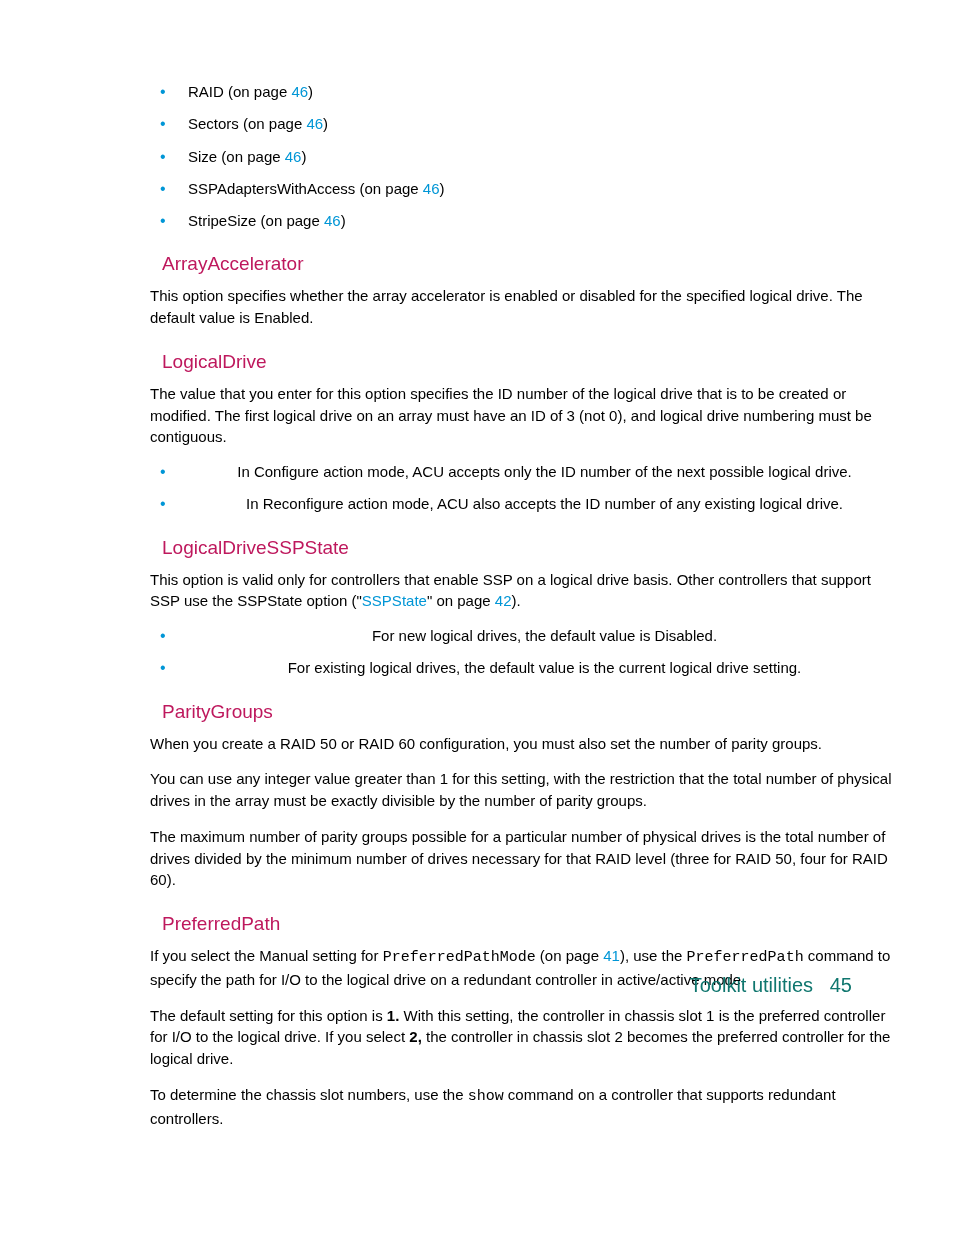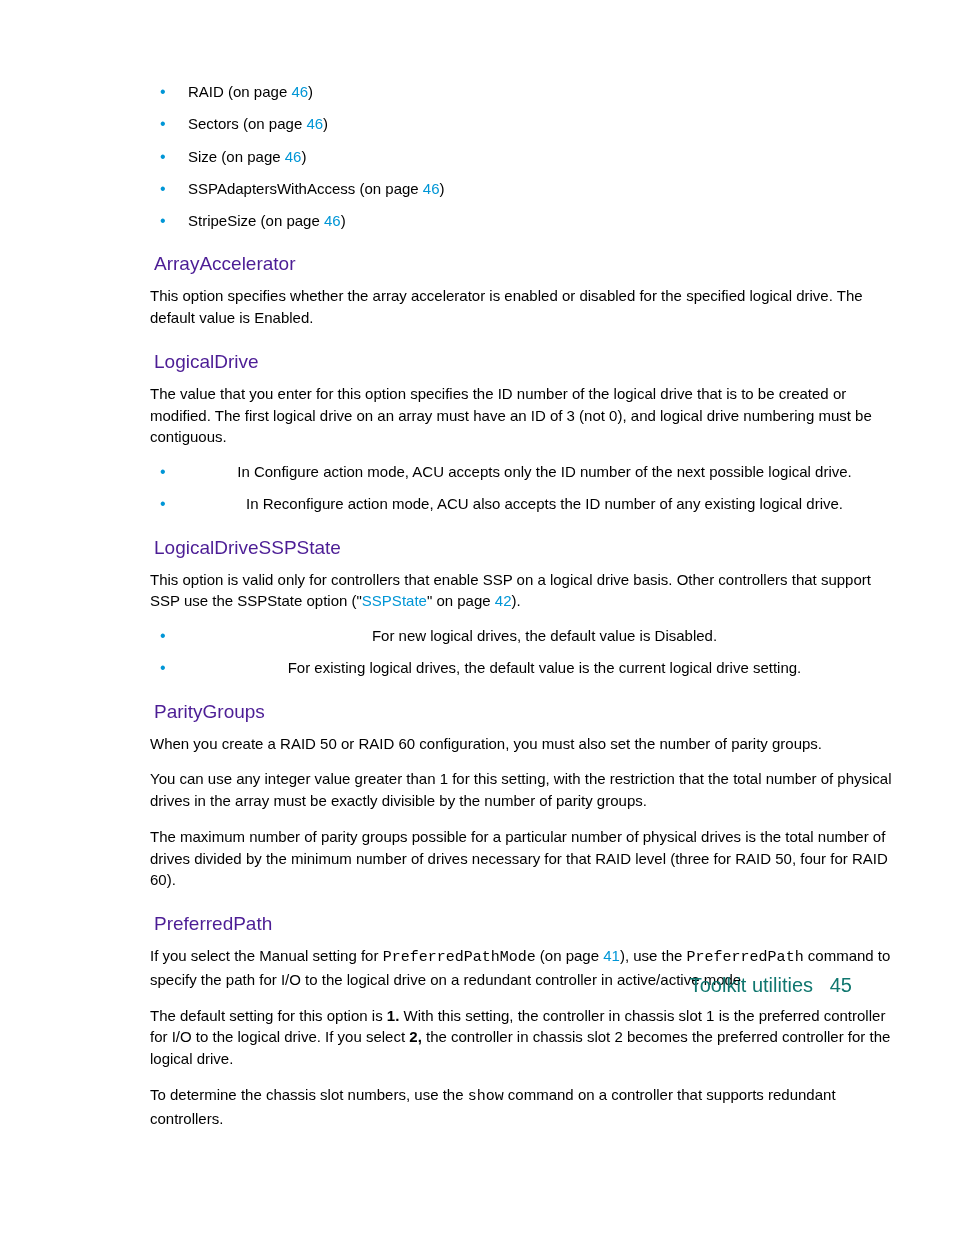--- a/index.html
+++ b/index.html
@@ -42,24 +42,24 @@
     font-size: 16px;
     line-height: 1.2;
   }
   ul.sub-list {
     list-style: none;
     margin: 0 0 16px 0;
     padding: 0;
     text-align: center;
   }
   h3.section {
-    color: #4c1d95;
+    color: #be185d;
     font-weight: 400;
     font-size: 19px;
-    margin: 22px 0 10px 4px;
+    margin: 22px 0 10px 12px;
   }
   p.body {
     font-size: 15px;
     line-height: 1.45;
     margin: 0 0 14px 0;
   }
   a.link {
     color: #0096d6;
     text-decoration: none;
     cursor: pointer;

